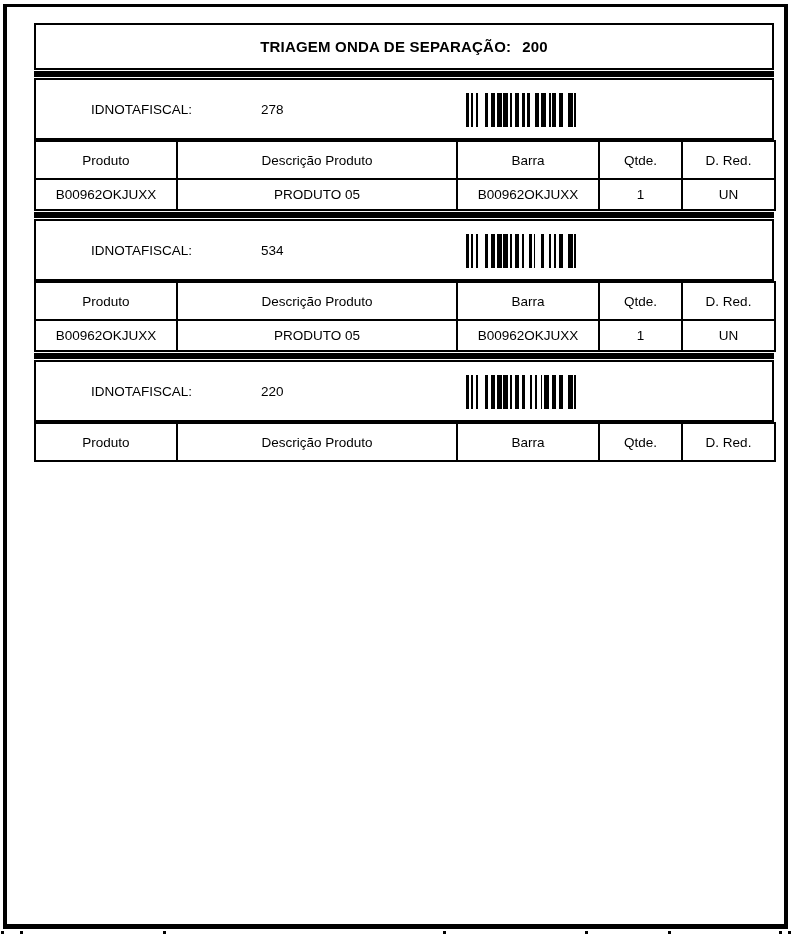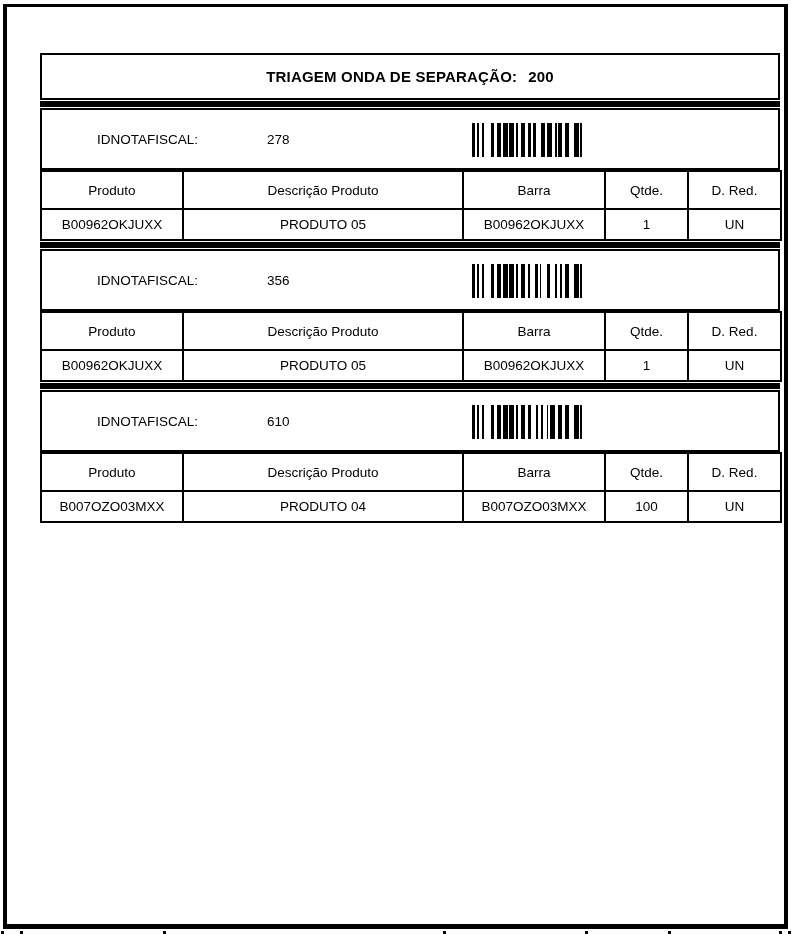--- a/index.html
+++ b/index.html
@@ -15,23 +15,22 @@
   .outer-border {
     position: absolute;
     left: 3px; top: 4px; right: 4px; bottom: 5px;
     border: solid #000;
     border-width: 3px 4px 5px 4px;
     pointer-events: none;
   }
 
   .content {
     position: absolute;
-    left: 40px; top: 23px;
+    left: 34px; top: 23px;
     width: 740px;
-    margin-top: 30px;
   }
 
   .title-box {
     box-sizing: border-box;
     width: 740px; height: 47px;
     border: 2px solid #000;
     display: flex; align-items: center; justify-content: center;
     gap: 11px;
     font-size: 15px; font-weight: bold;
     letter-spacing: 0.2px;
@@ -181,21 +180,21 @@
         </tr>
       </tbody>
         </table>
     </div>
 
     <div class="sep-bar"></div>
 
     <div class="section">
       <div class="id-box">
         <span class="id-label">IDNOTAFISCAL:</span>
-        <span class="id-value">356</span>
+        <span class="id-value">534</span>
         <div class="barcode">
             <div style="width: 3.4px; background: rgb(0, 0, 0);"></div>
             <div style="width: 1.7px; background: rgb(255, 255, 255);"></div>
             <div style="width: 1.7px; background: rgb(0, 0, 0);"></div>
             <div style="width: 3.4px; background: rgb(255, 255, 255);"></div>
             <div style="width: 1.7px; background: rgb(0, 0, 0);"></div>
             <div style="width: 6.8px; background: rgb(255, 255, 255);"></div>
             <div style="width: 3.4px; background: rgb(0, 0, 0);"></div>
             <div style="width: 3.4px; background: rgb(255, 255, 255);"></div>
             <div style="width: 3.4px; background: rgb(0, 0, 0);"></div>
@@ -253,21 +252,21 @@
         </tr>
       </tbody>
         </table>
     </div>
 
     <div class="sep-bar"></div>
 
     <div class="section">
       <div class="id-box">
         <span class="id-label">IDNOTAFISCAL:</span>
-        <span class="id-value">610</span>
+        <span class="id-value">220</span>
         <div class="barcode">
             <div style="width: 3.4px; background: rgb(0, 0, 0);"></div>
             <div style="width: 1.7px; background: rgb(255, 255, 255);"></div>
             <div style="width: 1.7px; background: rgb(0, 0, 0);"></div>
             <div style="width: 3.4px; background: rgb(255, 255, 255);"></div>
             <div style="width: 1.7px; background: rgb(0, 0, 0);"></div>
             <div style="width: 6.8px; background: rgb(255, 255, 255);"></div>
             <div style="width: 3.4px; background: rgb(0, 0, 0);"></div>
             <div style="width: 3.4px; background: rgb(255, 255, 255);"></div>
             <div style="width: 3.4px; background: rgb(0, 0, 0);"></div>
@@ -309,27 +308,20 @@
             <col class="col-dred">
         </colgroup>
         <tbody>
             <tr class="hdr">
           <td>Produto</td>
           <td>Descrição Produto</td>
           <td>Barra</td>
           <td>Qtde.</td>
           <td>D. Red.</td>
         </tr>
-        <tr class="dat">
-          <td>B007OZO03MXX</td>
-          <td>PRODUTO 04</td>
-          <td>B007OZO03MXX</td>
-          <td>100</td>
-          <td>UN</td>
-        </tr>
       </tbody>
         </table>
     </div>
 
   </div>
 
   <div class="next-page-ticks">
     <div class="tick" style="left:1px"></div>
     <div class="tick" style="left:20px"></div>
     <div class="tick" style="left:163px"></div>

